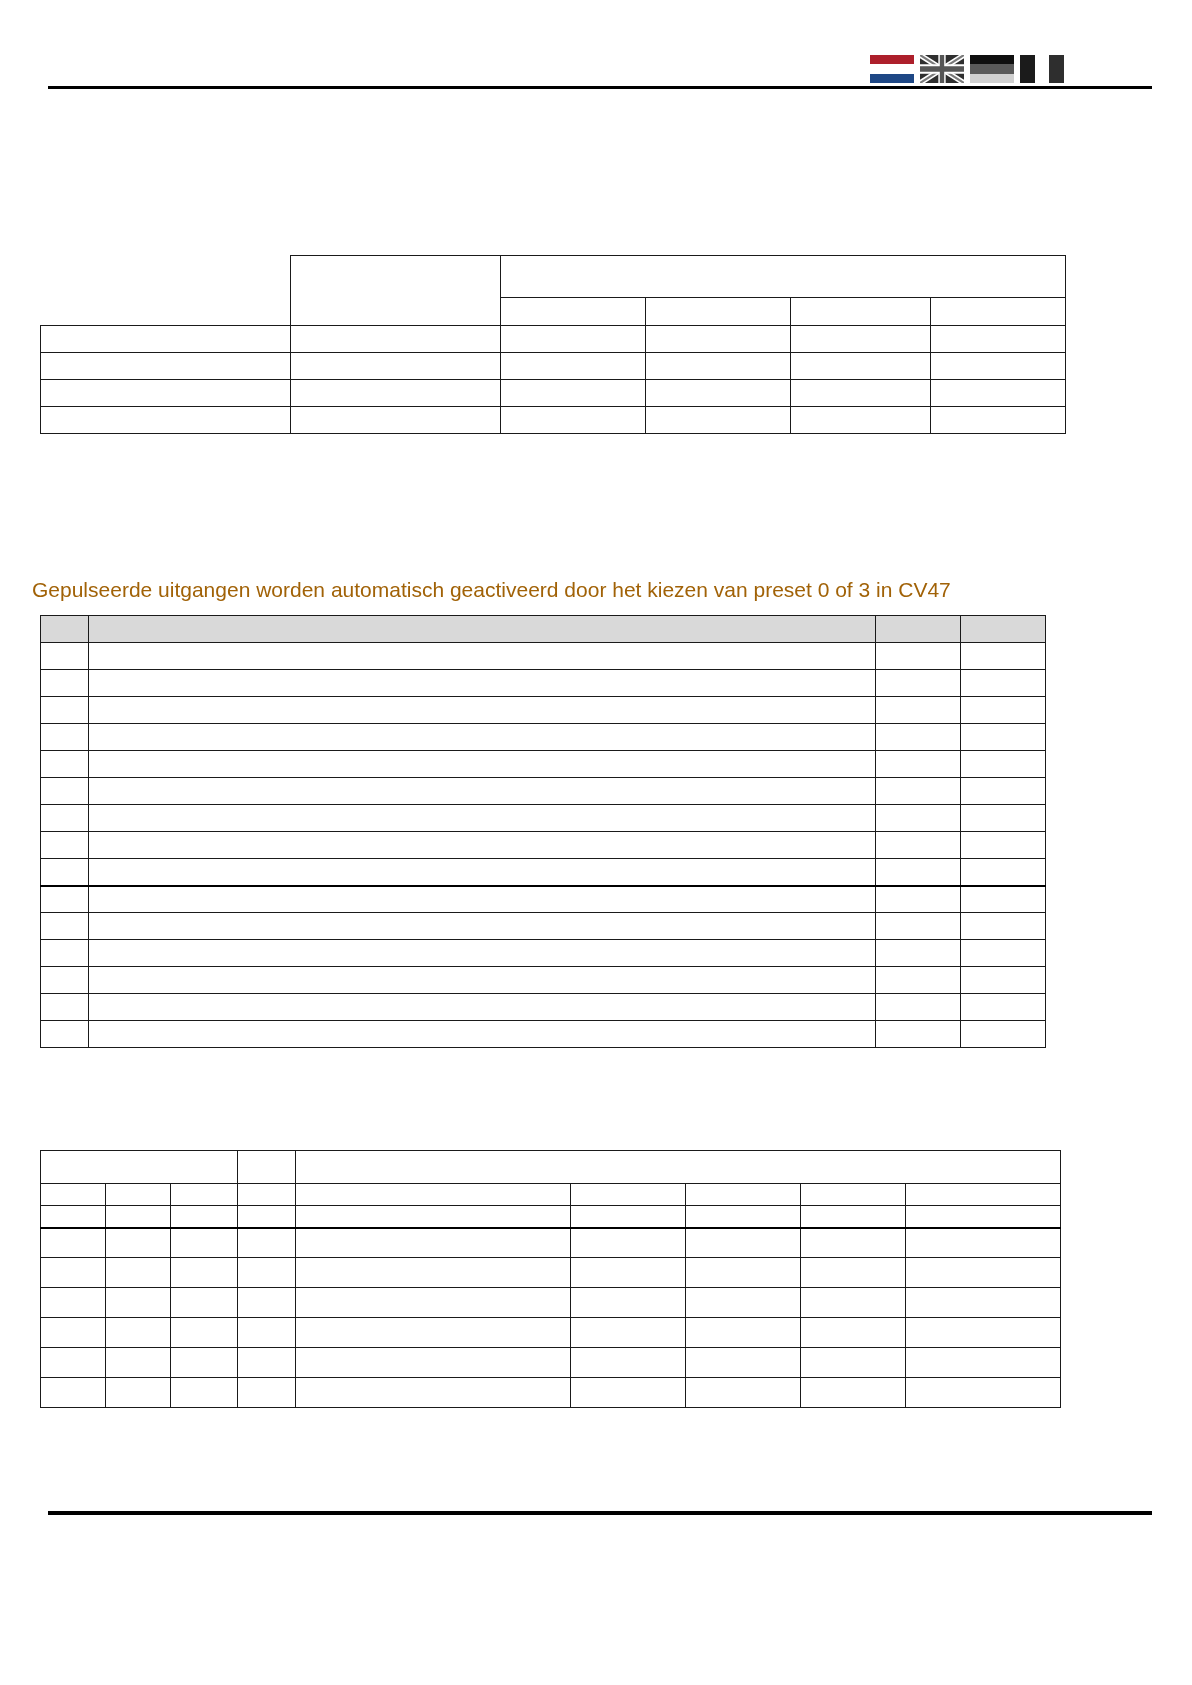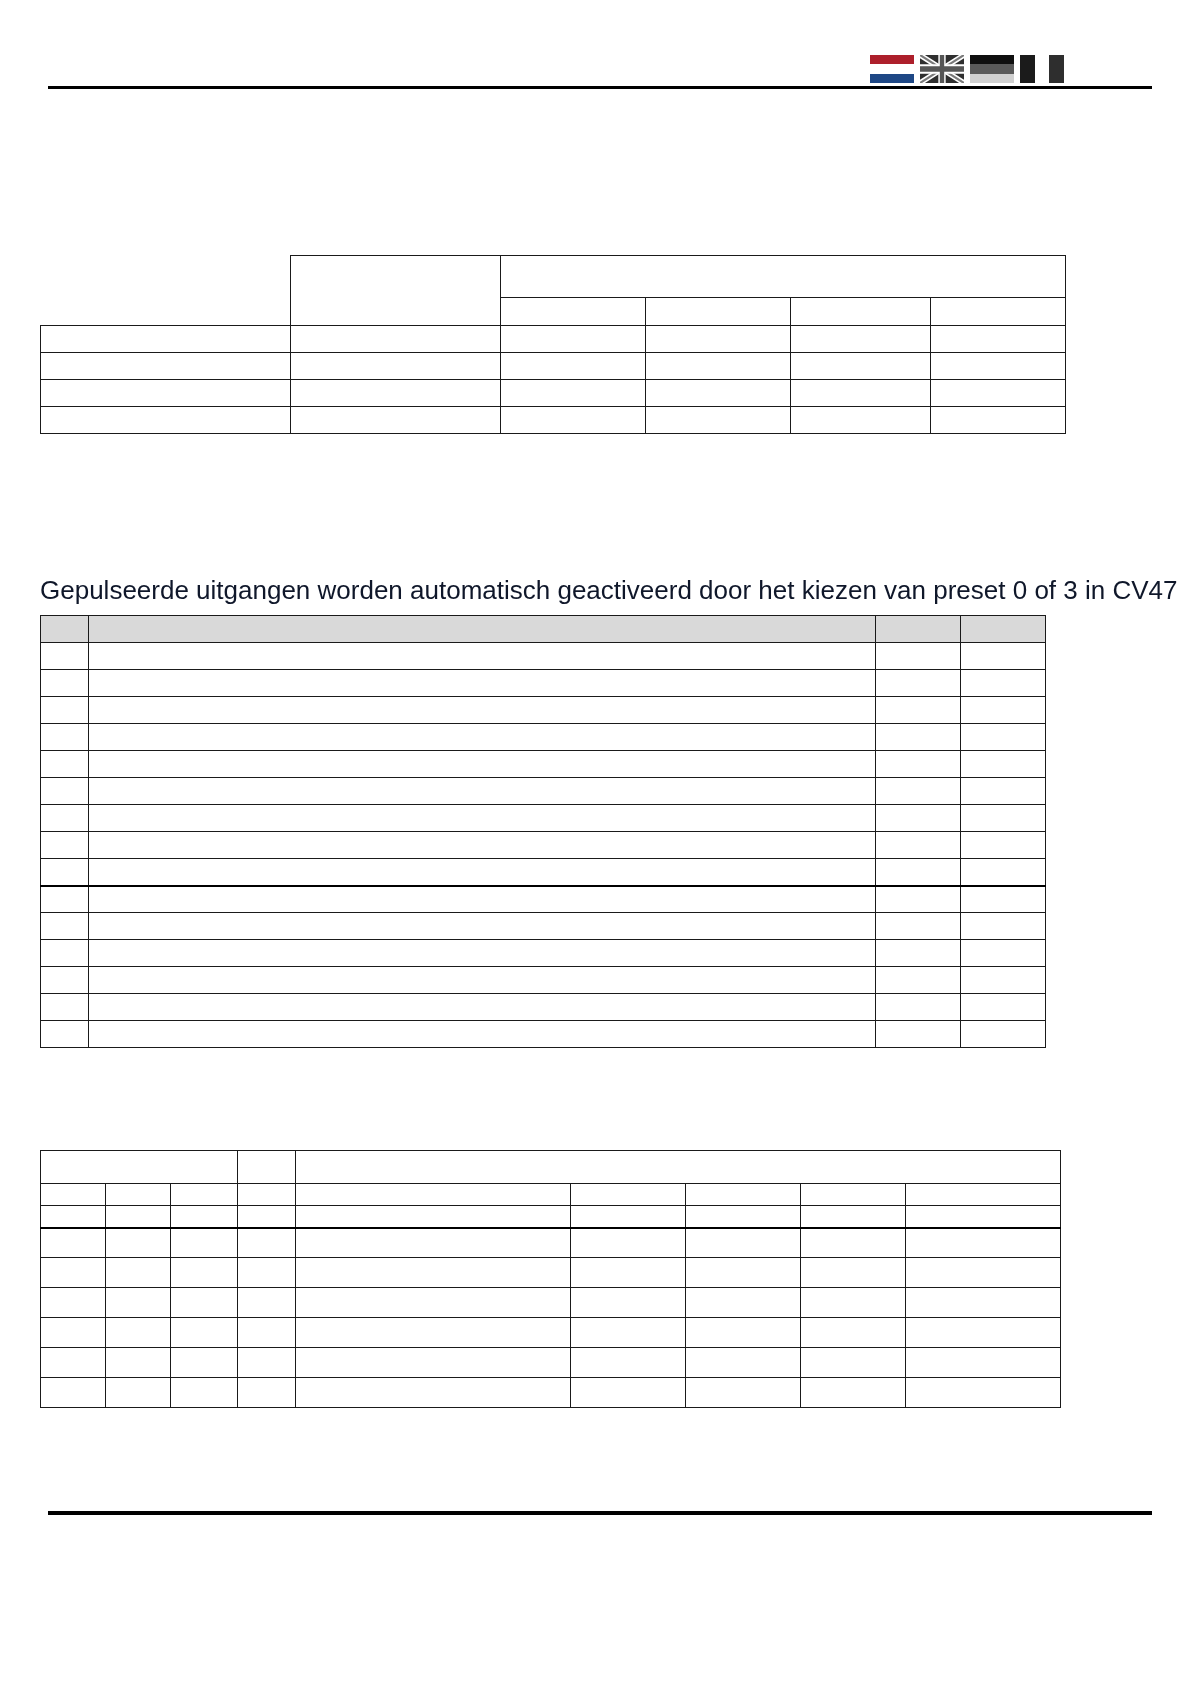--- a/index.html
+++ b/index.html
@@ -37,23 +37,23 @@
   td.nb { border:none; }
 
   
   .t1 { left:40px; top:255px; width:1025px; }
   .t1 .h1 td { height:42px; }
   .t1 .h2 td { height:28px; }
   .t1 .dr td { height:27px; }
 
   
   .notice {
-    position:absolute; left:40px; top:578px;
-    font-size:26px; line-height:24px;
-    color:#0f172a;
+    position:absolute; left:32px; top:578px;
+    font-size:21px; line-height:24px;
+    color:#a16207;
     white-space:nowrap;
   }
 
   
   .t2 { left:40px; top:615px; width:1005px; }
   .t2 .hd td { height:27px; background:#d9d9d9; }
   .t2 .dr td { height:27px; }
   .t2 .sep td { border-bottom:2px solid #000; }
 
   

